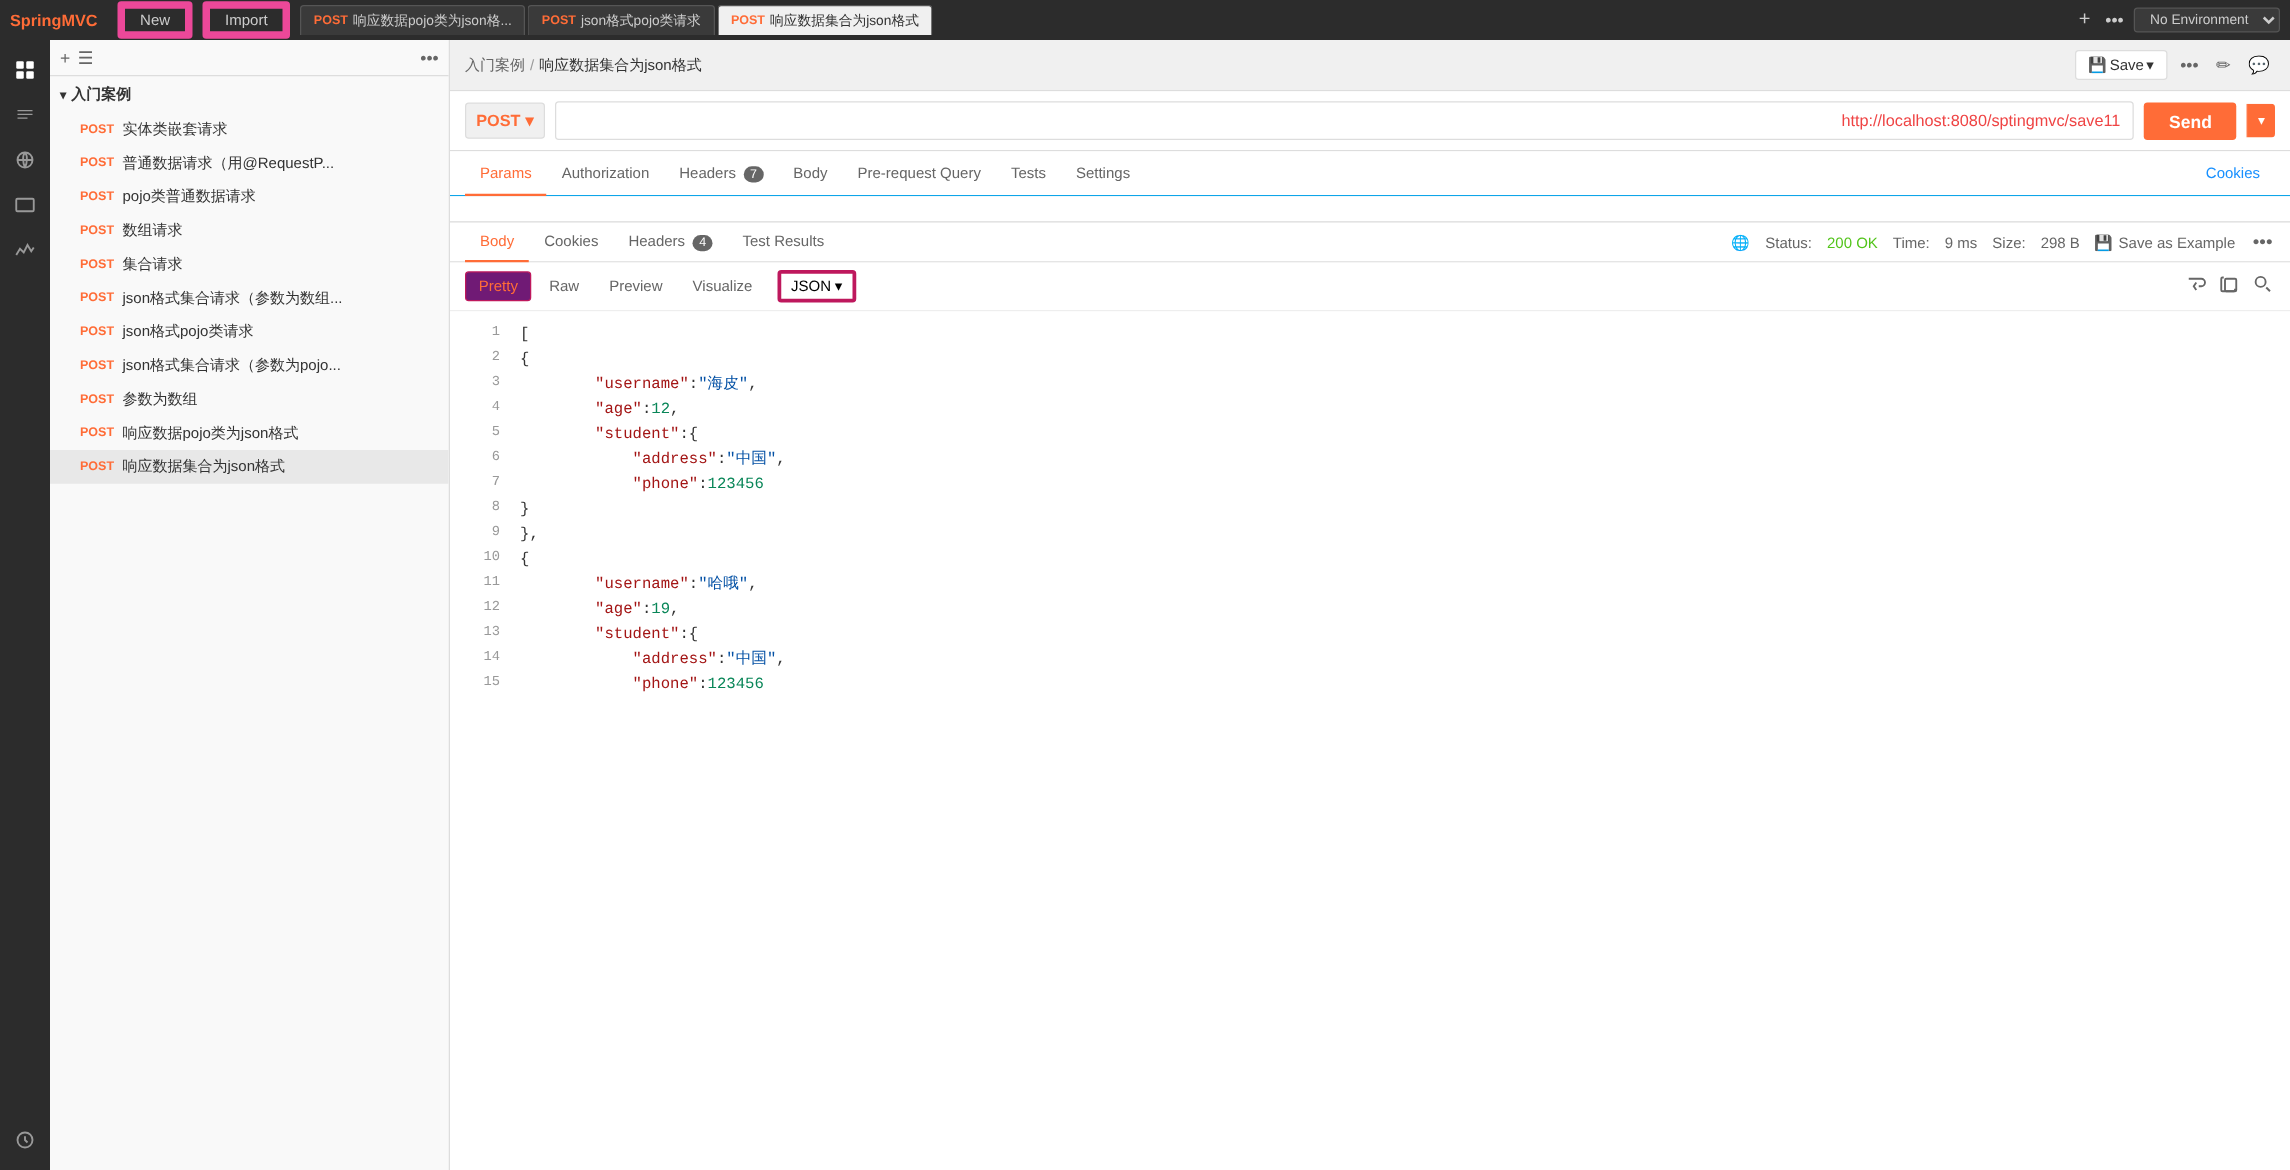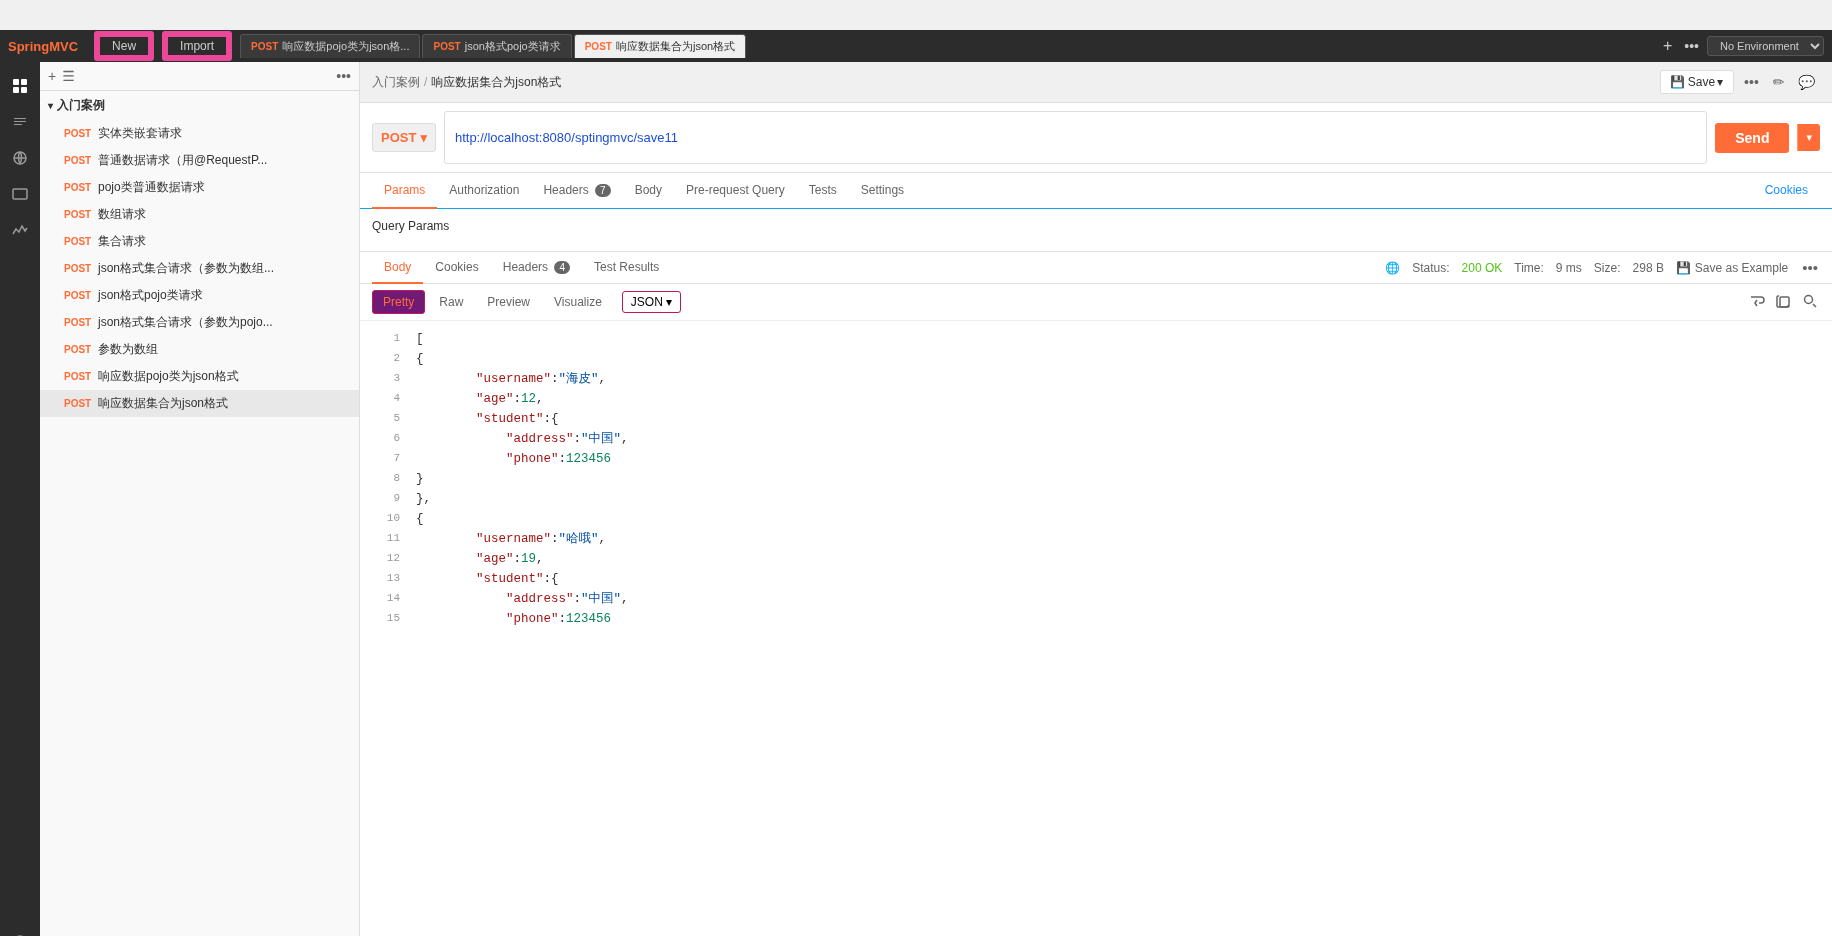--- a/index.html
+++ b/index.html
@@ -2,21 +2,21 @@
 <html><head>
   <meta charset="utf-8">
   <style>
     * { box-sizing: border-box; margin: 0; padding: 0; }
     body { font-family: -apple-system, BlinkMacSystemFont, 'Segoe UI', sans-serif; font-size: 12px; background: #f0f0f0; overflow: hidden; }
 
     
     .top-bar {
       display: flex; align-items: center; height: 32px;
       background: #2c2c2c; color: #ccc;
-      padding: 0 8px; gap: 8px; margin-top: 30px;
+      padding: 0 8px; gap: 8px;
     }
     .app-title { color: #ff6c37; font-weight: bold; font-size: 13px; margin-right: 8px; }
     .top-btn {
       padding: 2px 12px; border-radius: 3px; border: 6px solid #ec4899;
       background: transparent; color: #ccc; cursor: pointer; font-size: 12px;
     }
     .tab-strip {
       display: flex; align-items: center; flex: 1; overflow: hidden; gap: 2px;
     }
     .tab-item {
@@ -100,22 +100,22 @@
     .url-bar {
       display: flex; align-items: center; padding: 8px 12px; background: #fff;
       border-bottom: 1px solid #ddd; gap: 8px;
     }
     .method-select {
       background: #f0f0f0; border: 1px solid #ddd; border-radius: 3px;
       padding: 6px 8px; font-size: 13px; font-weight: bold; color: #ff6c37;
       cursor: pointer; display: flex; align-items: center; gap: 4px;
     }
     .url-input {
-      flex: 1; border: 1px solid #ddd; border-radius: 3px; padding: 18px 10px;
-      font-size: 13px; color: #1d4ed8; outline: none;
+      flex: 1; border: 1px solid #ddd; border-radius: 3px; padding: 7px 10px;
+      font-size: 13px; color: #ef4444; outline: none; text-align: right;
     }
     .send-btn {
       background: #ff6c37; color: #fff; border: none; border-radius: 3px;
       padding: 7px 20px; font-size: 14px; font-weight: bold; cursor: pointer;
       display: flex; align-items: center; gap: 4px; text-align: center;
     }
     .send-dropdown {
       background: #ff6c37; color: #fff; border: none; border-left: 1px solid rgba(255,255,255,0.3);
       padding: 7px 8px; cursor: pointer; border-radius: 0 3px 3px 0; font-size: 11px;
     }
@@ -172,21 +172,21 @@
       display: flex; align-items: center; padding: 6px 12px; background: #fff;
       border-bottom: 1px solid #eee; gap: 4px;
     }
     .format-tab {
       padding: 4px 10px; font-size: 12px; color: #666; cursor: pointer;
       border-radius: 3px; border: none; background: none;
     }
     .format-tab.active { background: #701a75; color: #ff6c37; border: 1px solid #be185d; }
     .json-select {
       display: flex; align-items: center; gap: 3px; padding: 3px 8px;
-      border: 1px solid #be185d; border-radius: 3px; cursor: pointer; font-size: 12px;
+      border: 3px solid #be185d; border-radius: 3px; cursor: pointer; font-size: 12px;
       background: #fff; margin-left: 6px;
     }
     .format-bar-right { margin-left: auto; display: flex; gap: 6px; }
     .format-icon-btn { background: none; border: none; cursor: pointer; color: #666; font-size: 15px; padding: 2px; }
 
     
     .json-viewer {
       flex: 1; overflow-y: auto; background: #fff; padding: 8px 12px;
       font-family: 'Courier New', Consolas, monospace; font-size: 12.5px; line-height: 1.6;
     }
@@ -379,21 +379,20 @@
       <div class="tab-nav-item">Authorization</div>
       <div class="tab-nav-item">Headers <span class="tab-badge">7</span></div>
       <div class="tab-nav-item">Body</div>
       <div class="tab-nav-item">Pre-request Query</div>
       <div class="tab-nav-item">Tests</div>
       <div class="tab-nav-item">Settings</div>
       <div class="tab-nav-item right">Cookies</div>
     </div>
 
     <div class="params-section">
-      <div class="section-title">Query Params</div>
     </div>
 
     <div class="response-area">
 
       <div class="response-tab-bar">
         <div class="response-tab-item active">Body</div>
         <div class="response-tab-item">Cookies</div>
         <div class="response-tab-item">Headers <span class="tab-badge">4</span></div>
         <div class="response-tab-item">Test Results</div>
 

